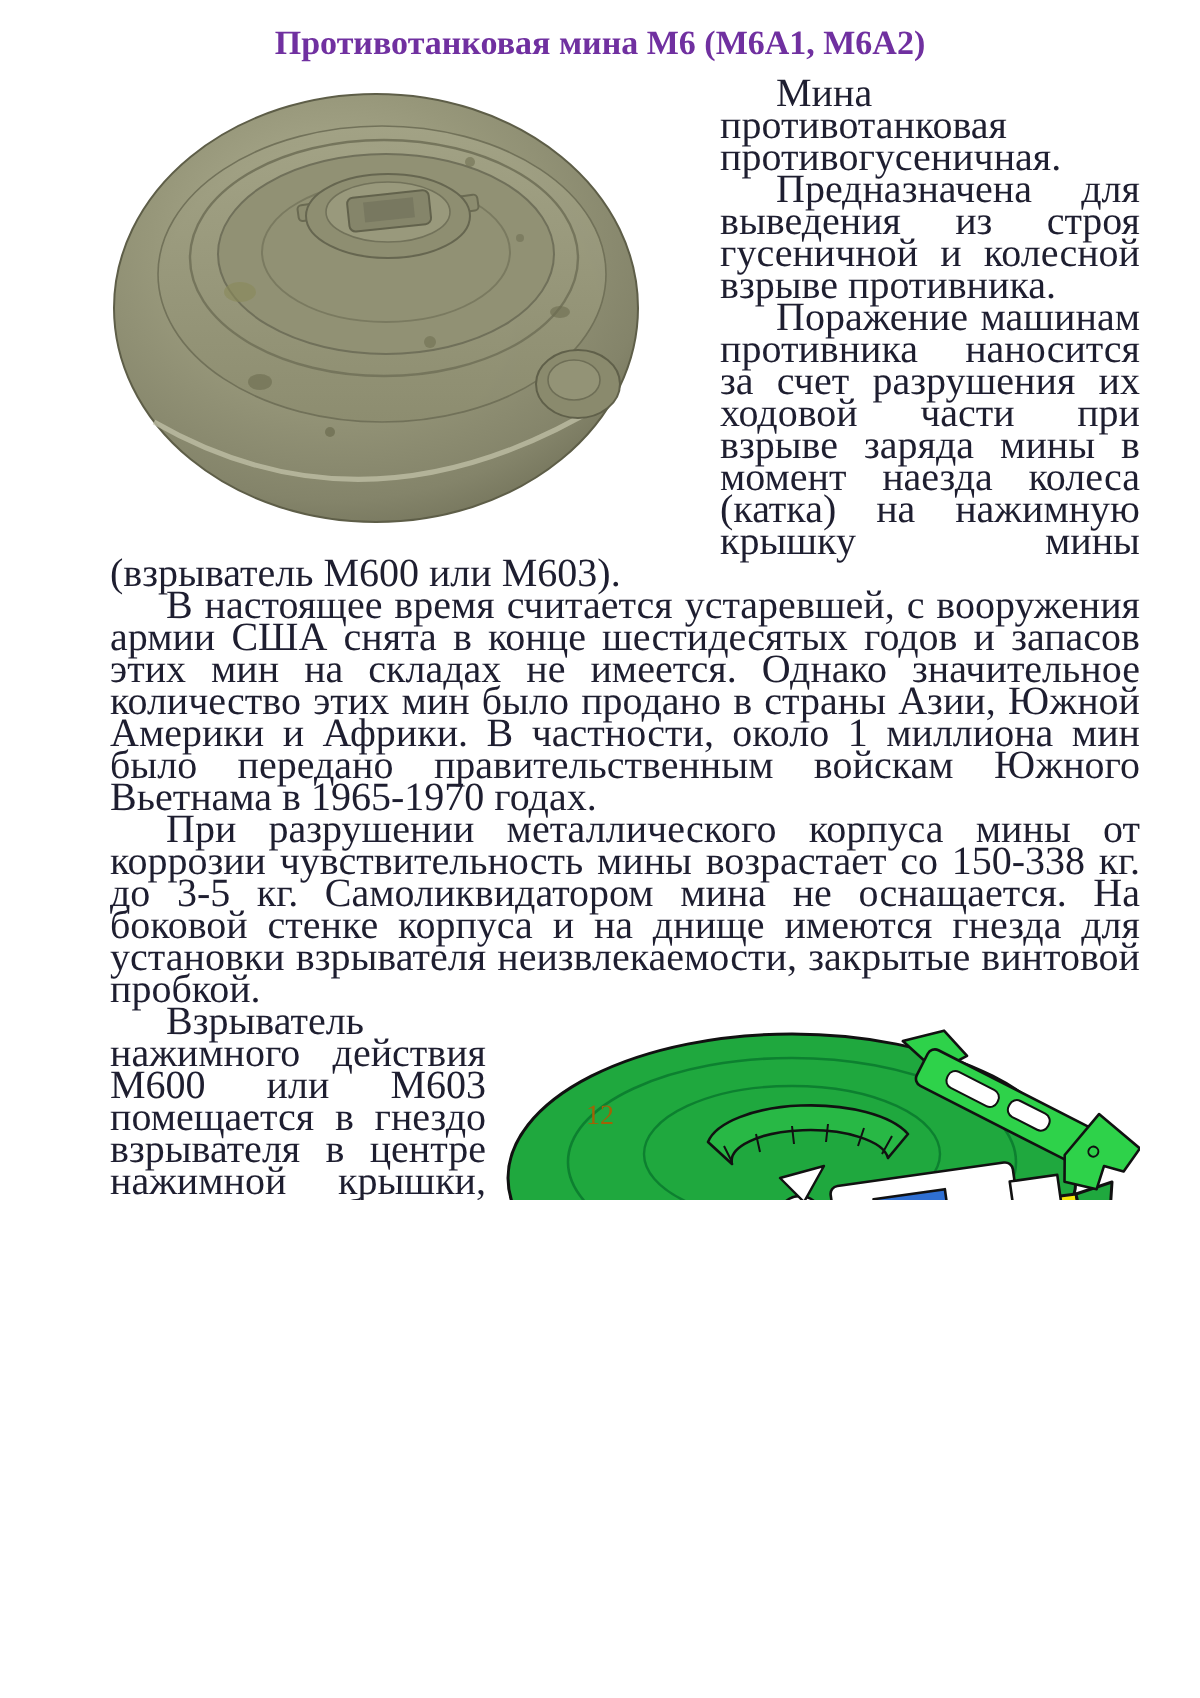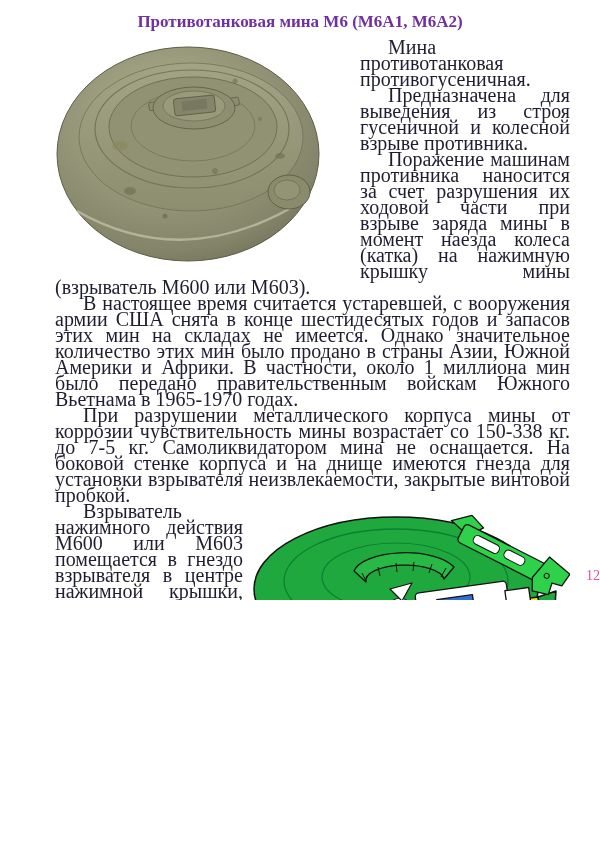--- a/index.html
+++ b/index.html
@@ -34,24 +34,24 @@
     margin:2px 8px 2px 0;
   }
   .diagram-float{
     float:right;
     width:320px;height:208px;
     margin:2px 0 2px 7px;
   }
   .photo-float svg,.diagram-float svg{display:block;width:100%;height:100%;}
   .page-number{
     position:absolute;
-    left:0;right:0;bottom:16px;
-    text-align:right;
+    left:0;right:0;bottom:33px;
+    text-align:center;
     font-size:14px;
-    color:#ec4899;
+    color:#a16207;
   }
 </style>
 </head>
 <body>
 
 <div class="page">
 
   <h1 class="title">Противотанковая мина М6 (М6А1, М6А2)</h1>
 
   <div class="content">
@@ -101,21 +101,21 @@
           <circle cx="110" cy="175" r="2.5" fill="#666649"></circle>
           <circle cx="205" cy="78" r="2" fill="#707055"></circle>
         </g>
       </svg>
     </div>
 
     <p>Мина противотанковая противогусеничная.</p>
     <p>Предназначена для выведения из строя гусеничной и колесной взрыве противника.</p>
     <p>Поражение машинам противника наносится за счет разрушения их ходовой части при взрыве заряда мины в момент наезда колеса (катка) на нажимную крышку мины (взрыватель М600 или М603).</p>
     <p>В настоящее время считается устаревшей, с вооружения армии США снята в конце шестидесятых годов и запасов этих мин на складах не имеется. Однако значительное количество этих мин было продано в страны Азии, Южной Америки и Африки. В частности, около 1 миллиона мин было передано правительственным войскам Южного Вьетнама в 1965-1970 годах.</p>
-    <p>При разрушении металлического корпуса мины от коррозии чувствительность мины возрастает со 150-338 кг. до 7-5 кг. Самоликвидатором мина не оснащается. На боковой стенке корпуса и на днище имеются гнезда для установки взрывателя неизвлекаемости, закрытые винтовой пробкой.</p>
+    <p>При разрушении металлического корпуса мины от коррозии чувствительность мины возрастает со 150-338 кг. до 3-5 кг. Самоликвидатором мина не оснащается. На боковой стенке корпуса и на днище имеются гнезда для установки взрывателя неизвлекаемости, закрытые винтовой пробкой.</p>
 
     <div class="diagram-float">
       <svg viewBox="0 0 320 208" xmlns="http://www.w3.org/2000/svg">
         <g stroke-linejoin="round">
           <g>
             <ellipse cx="146" cy="84" rx="142" ry="72" fill="#1fa83e" stroke="#111" stroke-width="1.5"></ellipse>
             <path d="M8,96 C16,148 48,178 104,190 L138,193 L140,148 C92,140 36,122 8,96 Z" fill="#1fa83e" stroke="#111" stroke-width="1.5"></path>
             <ellipse cx="146" cy="76" rx="112" ry="52" fill="none" stroke="#0d8030" stroke-width="1.3"></ellipse>
             <ellipse cx="146" cy="72" rx="74" ry="34" fill="none" stroke="#0d8030" stroke-width="1.2"></ellipse>
           </g>

